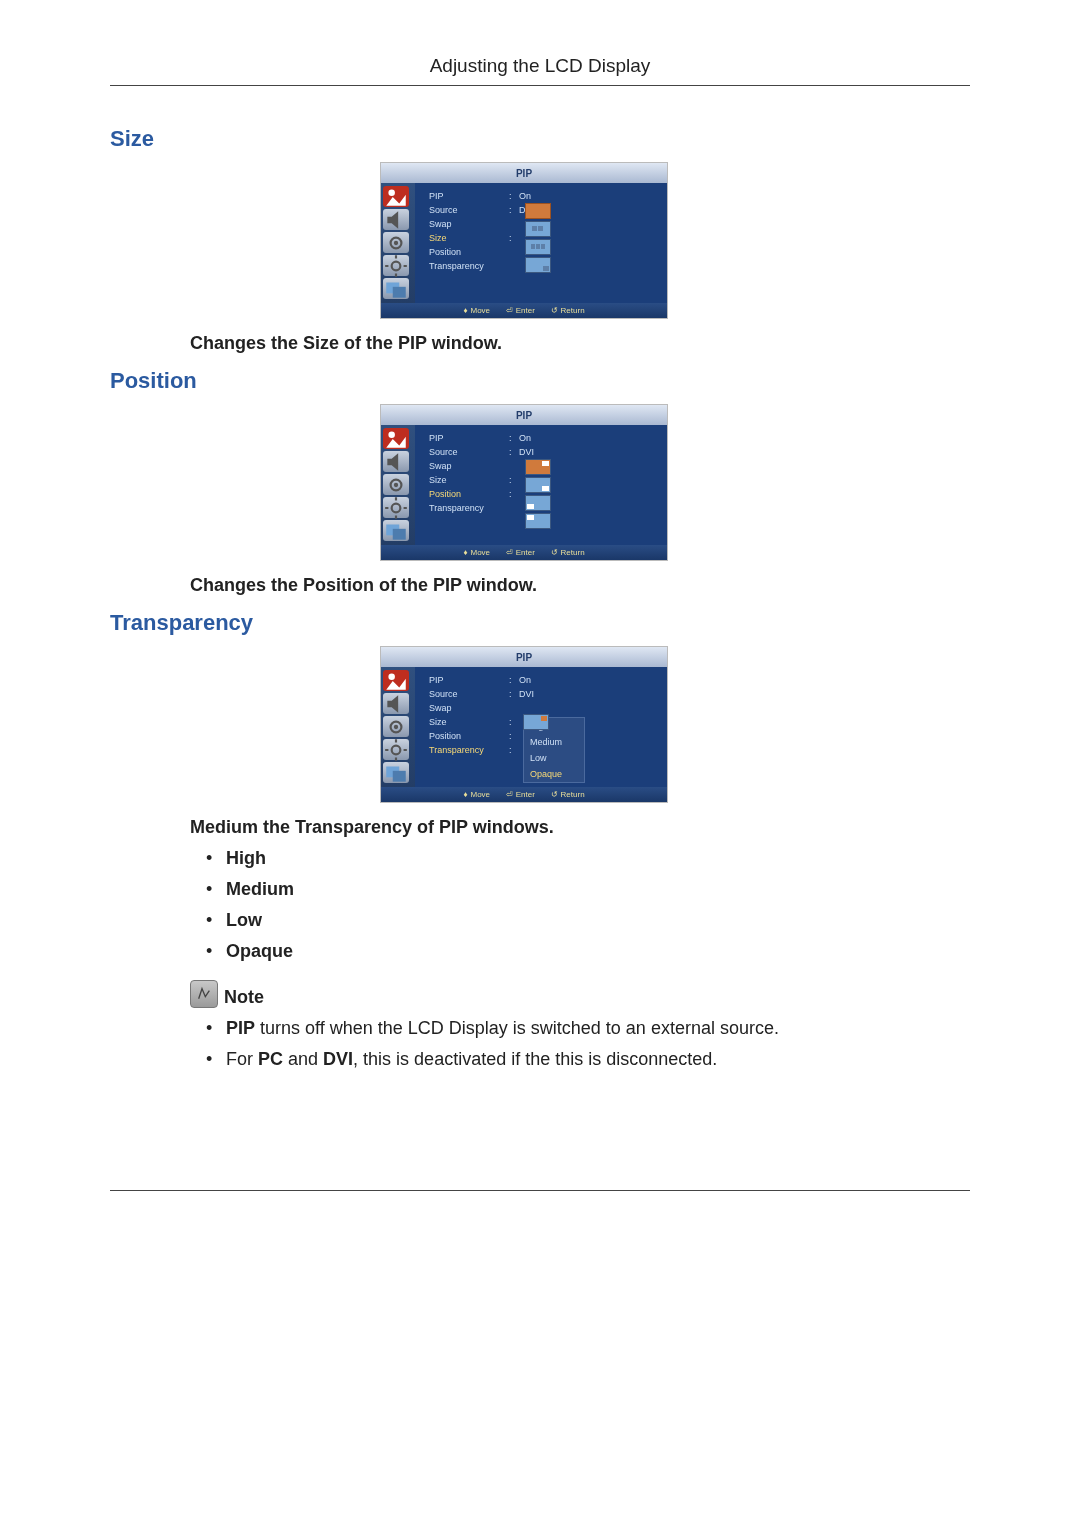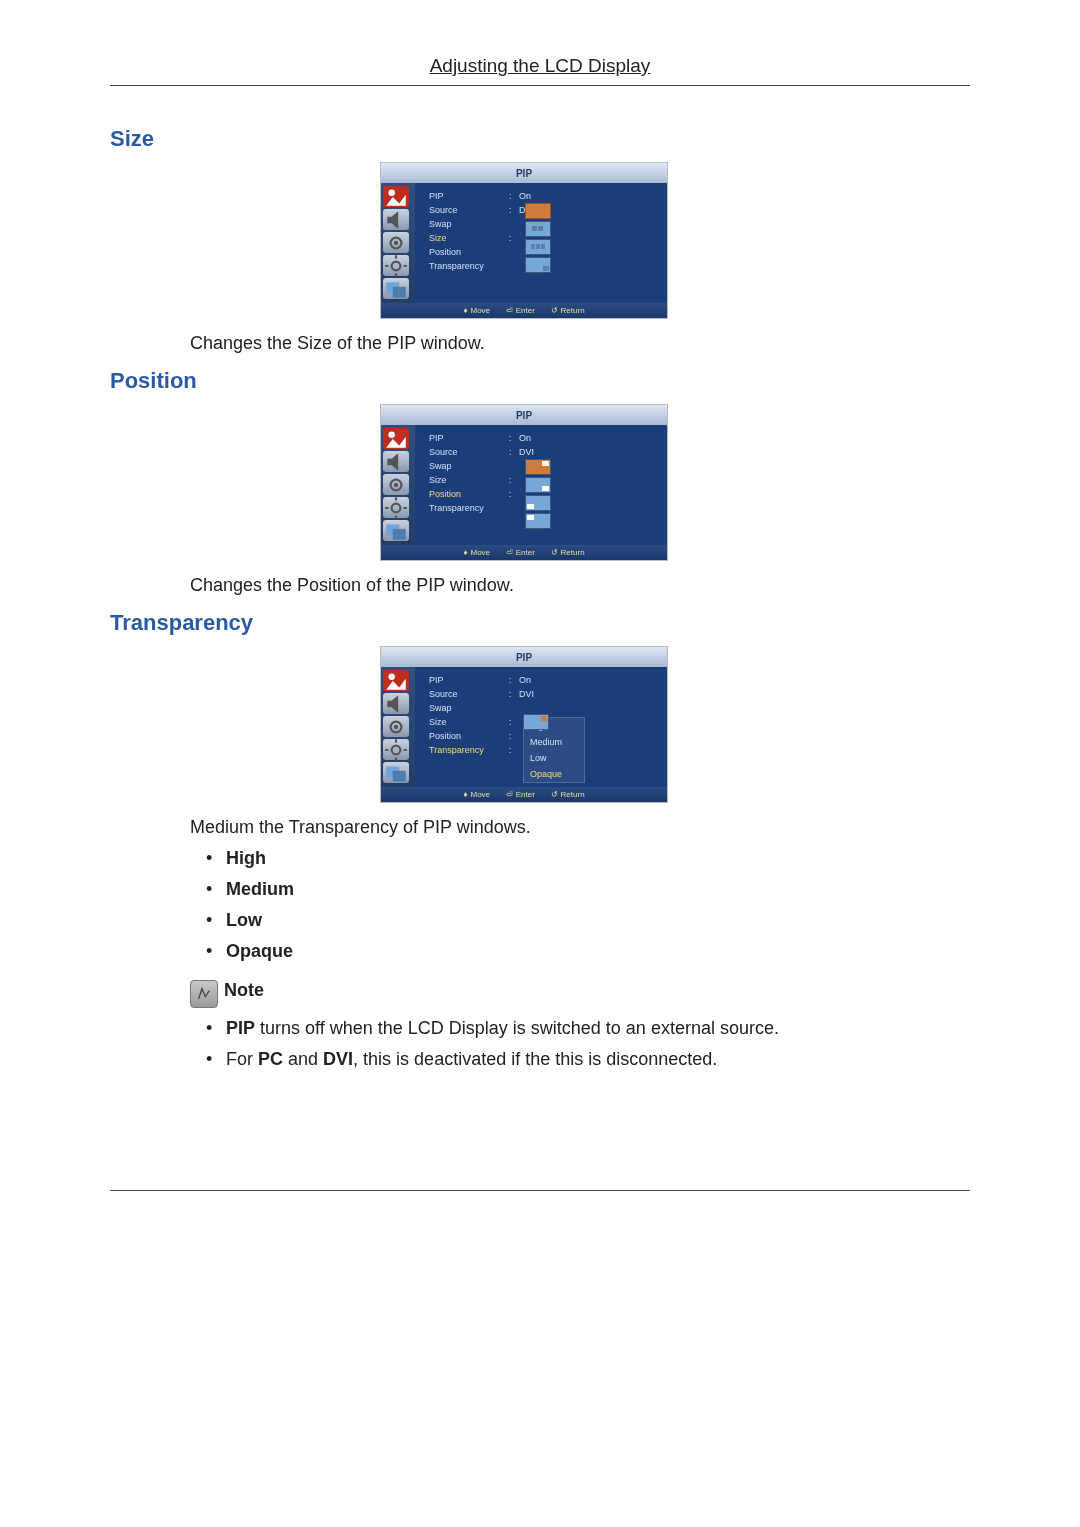--- a/index.html
+++ b/index.html
@@ -9,41 +9,41 @@
     background: #fff;
     width: 1080px;
   }
   .page {
     padding: 55px 110px 60px 110px;
   }
   .header-title {
     text-align: center;
     font-size: 19px;
     margin-bottom: 6px;
-    text-decoration: underline;
   }
   hr.top-rule {
     border: none;
     border-top: 1px solid #444;
     margin-bottom: 40px;
   }
   hr.bottom-rule {
     border: none;
     border-top: 1px solid #444;
     margin-top: 120px;
   }
   .section-heading {
     color: #2b5aa0;
     font-size: 22px;
     font-weight: bold;
     margin: 14px 0 10px 0;
   }
   .body-text {
     font-size: 18px;
     margin: 14px 0 8px 80px;
+    font-weight: bold;
   }
   ul.bullets {
     margin: 6px 0 14px 96px;
     padding: 0;
     list-style: none;
   }
   ul.bullets li {
     font-size: 18px;
     margin: 10px 0;
     padding-left: 20px;
@@ -51,21 +51,21 @@
   }
   ul.bullets li::before {
     content: "•";
     position: absolute;
     left: 0;
     top: 0;
   }
   .bold { font-weight: bold; }
   .note-row {
     display: flex;
-    align-items: flex-start;
+    align-items: flex-end;
     margin: 18px 0 6px 80px;
   }
   .note-icon {
     width: 26px;
     height: 26px;
     background: linear-gradient(#c8c8c8,#9a9a9a);
     border-radius: 4px;
     display: flex;
     align-items: center;
     justify-content: center;

